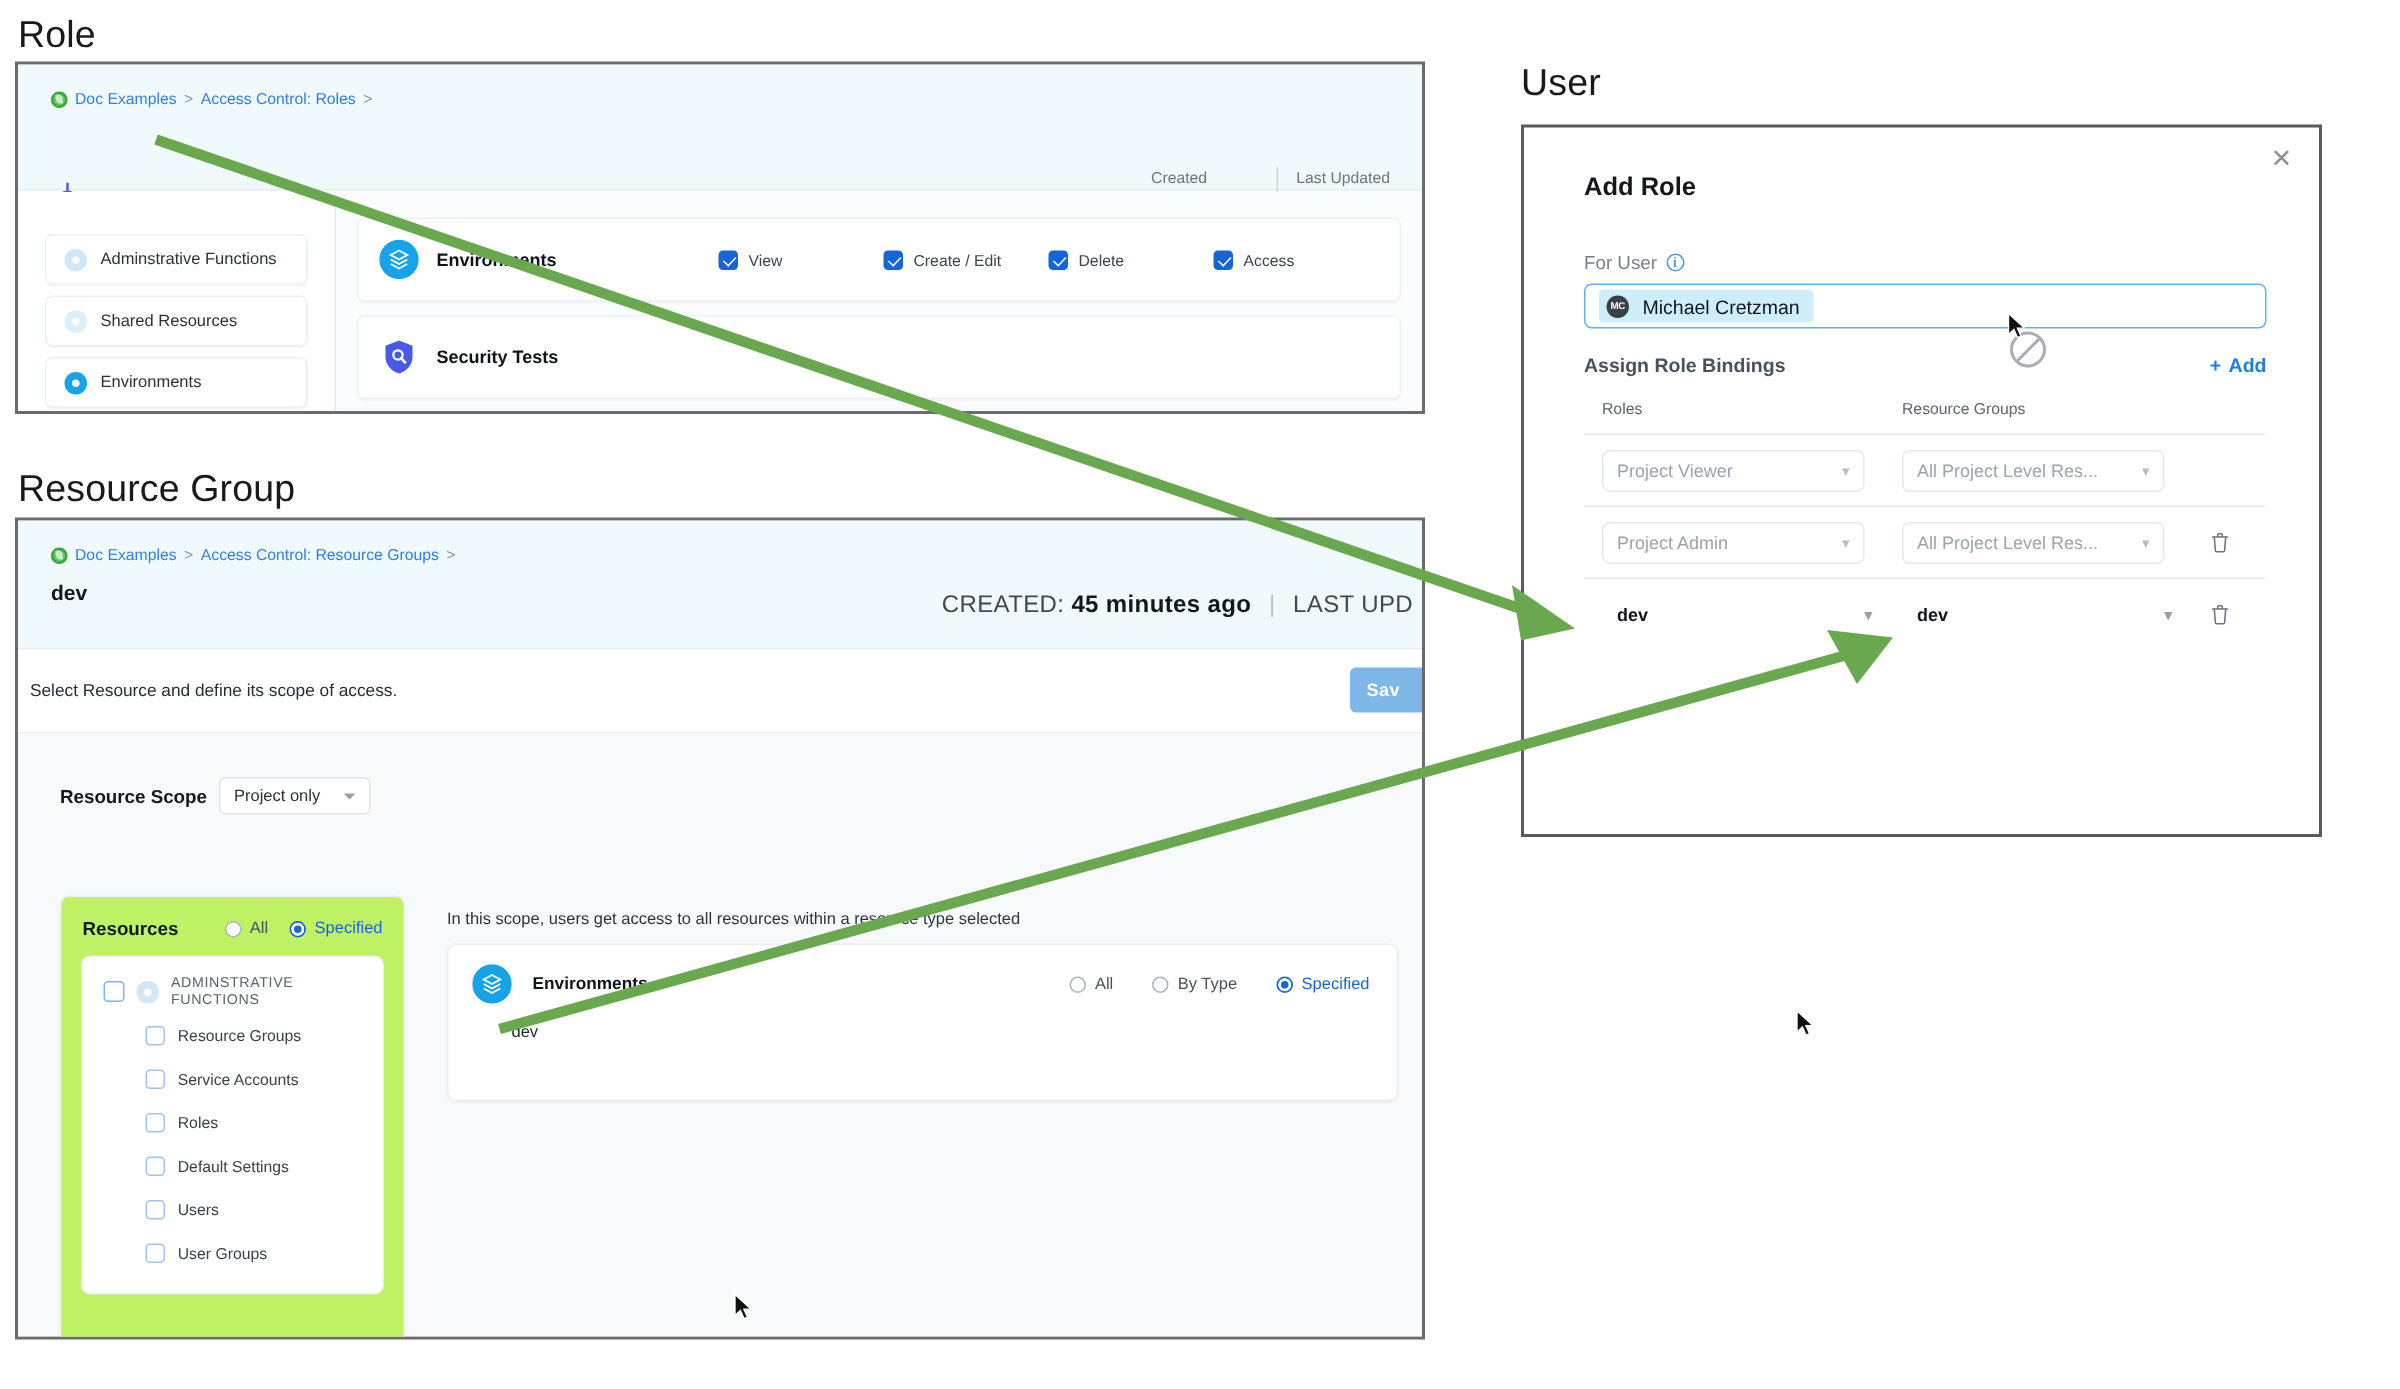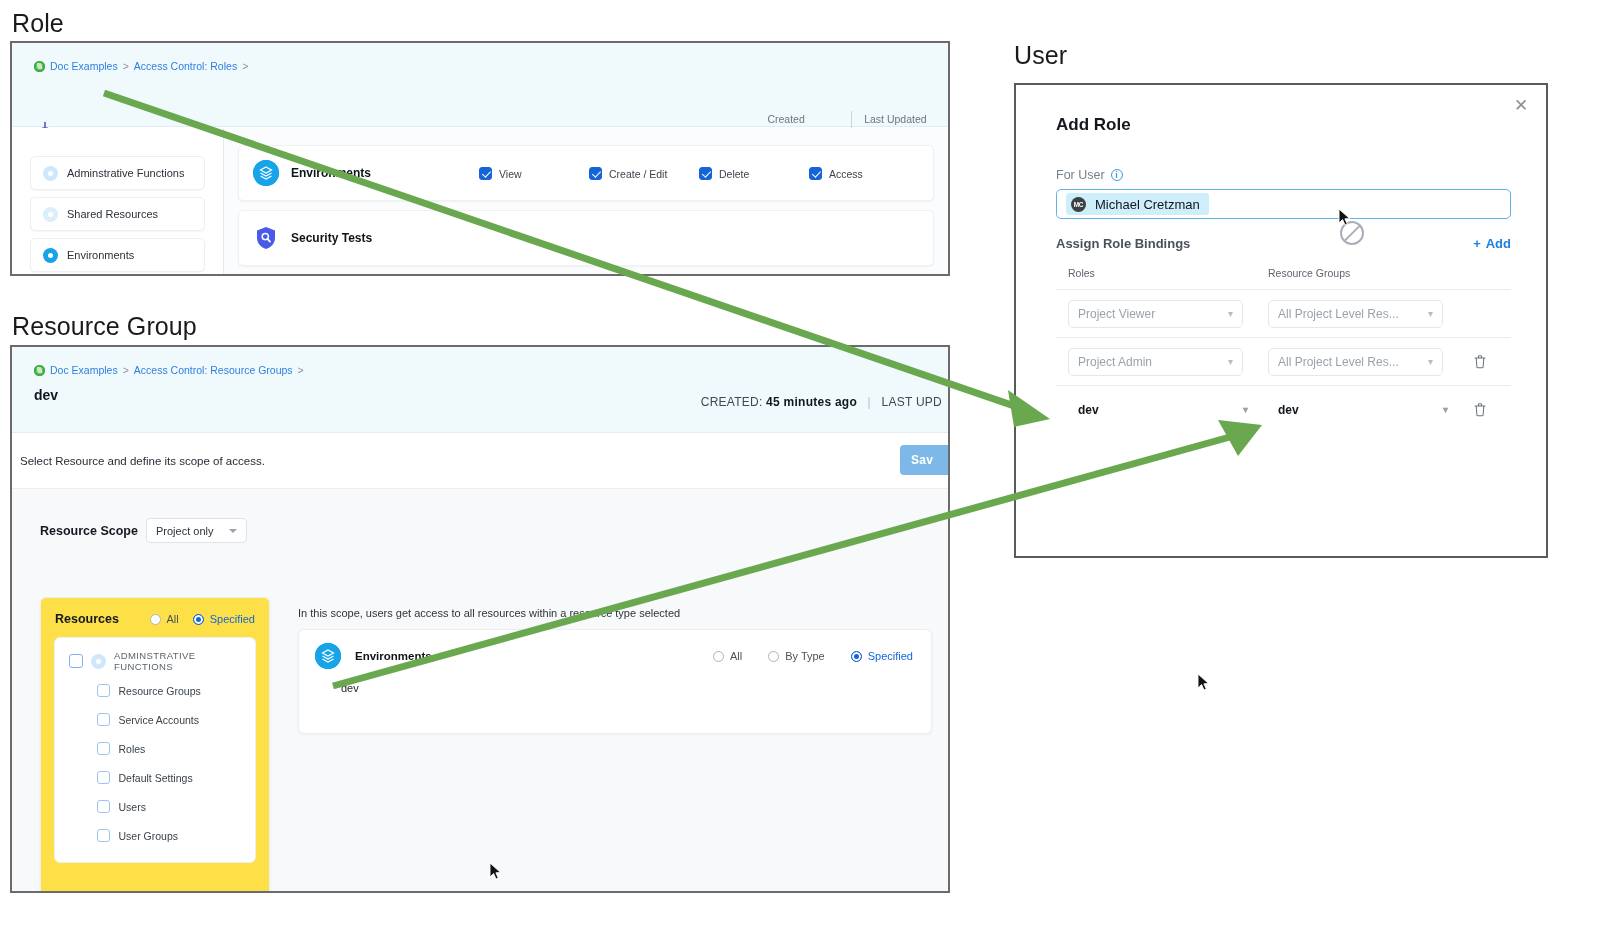--- a/index.html
+++ b/index.html
@@ -114,21 +114,21 @@
     border-width: 0 1.8px 1.8px 0; transform: rotate(43deg);
   }
   .env-ic { background: #17a3e8; }
   .sec-ic { background: transparent; }
 
   
   #rg-band { height: 86px; }
   #rg-title { position: absolute; left: 22px; top: 40px; font-size: 14px; color: #12161c; font-weight: 600; }
   #rg-meta {
     position: absolute; right: 6px; top: 48px;
-    font-size: 12px; color: #3f4950; letter-spacing: .25px; white-space: nowrap;
+    font-size: 16px; color: #3f4950; letter-spacing: .25px; white-space: nowrap;
   }
   #rg-meta b { color: #12181e; font-weight: 700; }
   #rg-meta .div { color: #b9c2ca; padding: 0 7px; }
 
   #rg-subbar {
     position: absolute; top: 86px; left: 0; right: 0; height: 56px;
     background: #fff; border-bottom: 1px solid #eceff2;
     display: flex; align-items: center; padding-left: 8px;
   }
   #rg-sub-text { font-size: 11.5px; color: #262d35; }
@@ -147,21 +147,21 @@
   #rg-scope .lab { font-size: 12.5px; font-weight: 700; color: #131920; }
   .sel-box {
     border: 1px solid #dfe4ea; border-radius: 4px; background: #fff;
     height: 25px; display: flex; align-items: center; gap: 16px;
     padding: 0 9px; font-size: 11px; color: #2b333b;
   }
   .chev { width: 0; height: 0; border-left: 4px solid transparent; border-right: 4px solid transparent; border-top: 4px solid #9aa3ad; }
 
   #rg-cols { position: absolute; top: 108px; left: 0; right: 0; bottom: 0; display: flex; }
   #rg-left {
-    margin-left: 28px; width: 230px; background: #fde047;
+    margin-left: 28px; width: 230px; background: #bef264;
     border: 1px solid #edf0f3; border-radius: 6px;
     box-shadow: 0 1px 3px rgba(20,30,45,.06); padding: 14px 0 0 0;
     height: 320px;
   }
   #res-head { display: flex; align-items: center; padding: 0 14px 6px 14px; gap: 14px; }
   #res-head .t { font-size: 12.5px; font-weight: 700; color: #131920; margin-right: auto; }
   .radio-opt { display: flex; align-items: center; gap: 6px; font-size: 11px; color: #49525b; }
   .radio {
     width: 11px; height: 11px; border-radius: 50%;
     border: 1.4px solid #aab3bd; background: #fff; position: relative; flex: none;

